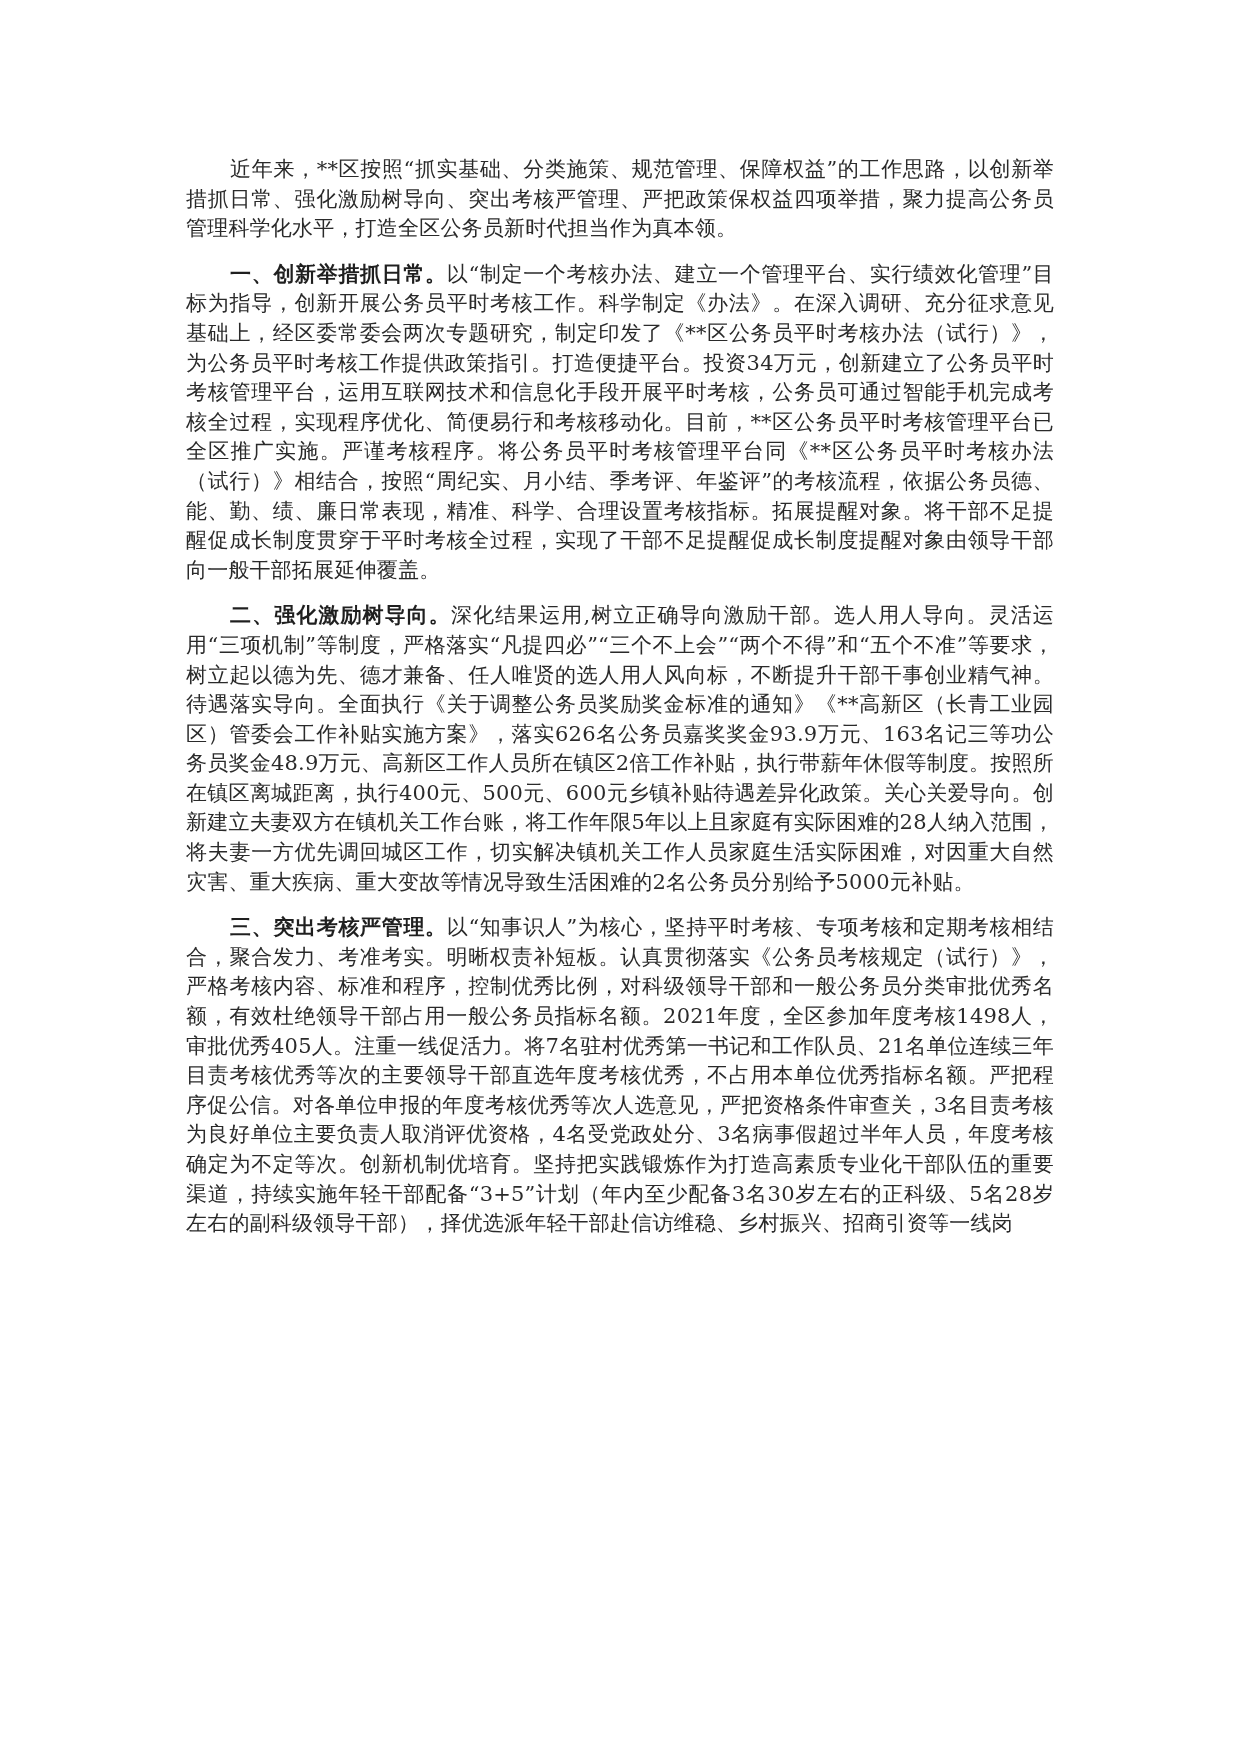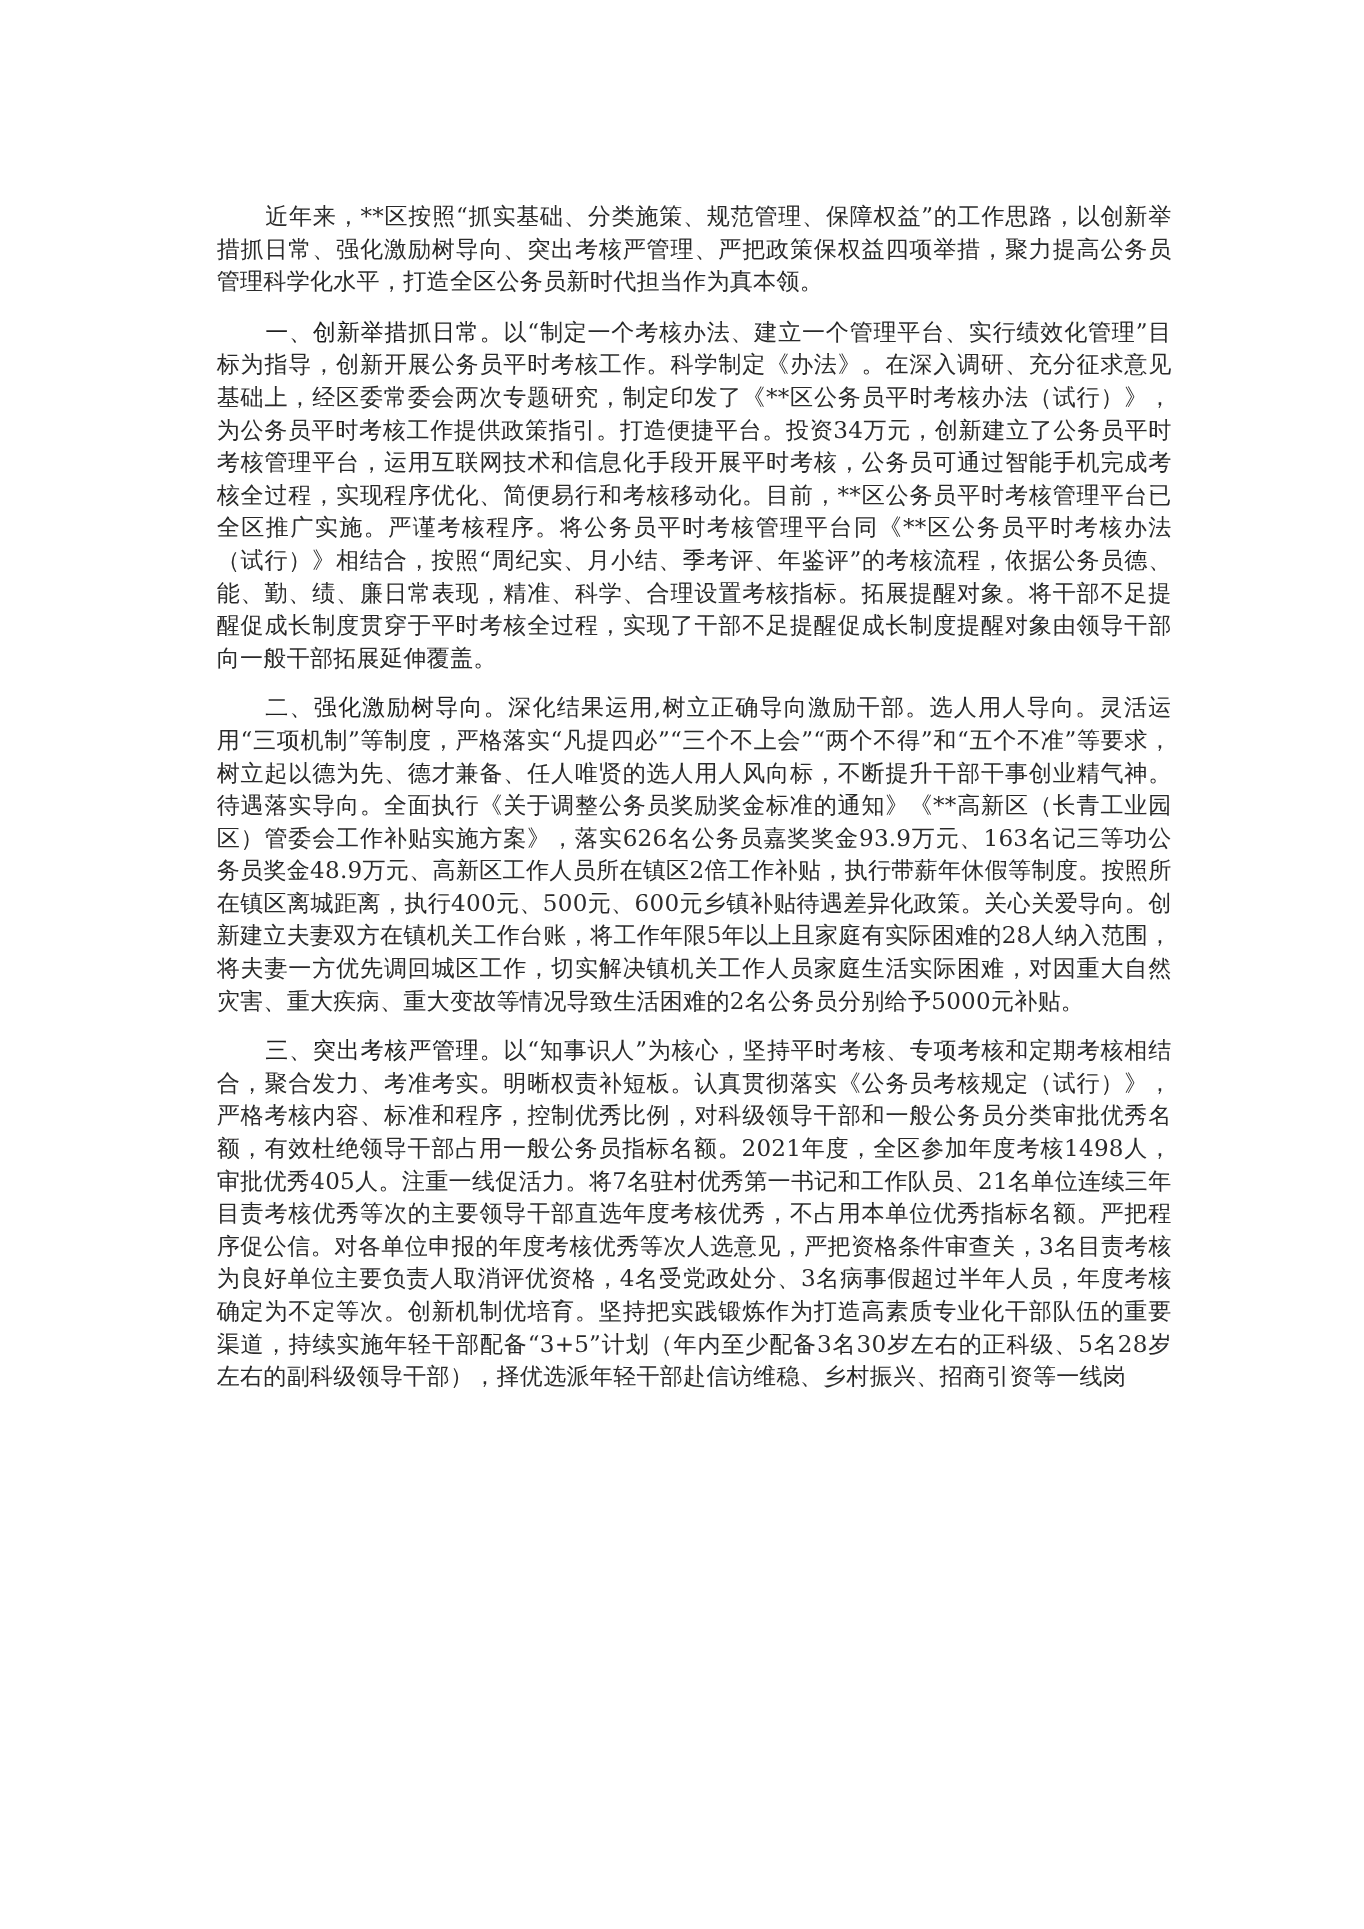--- a/index.html
+++ b/index.html
@@ -1,37 +1,36 @@
 <!DOCTYPE html>
 <html><head>
 <meta charset="utf-8">
 <style>
   html, body { margin: 0; padding: 0; background: #ffffff; }
   body { width: 1240px; height: 1754px; position: relative; overflow: hidden; }
   .page {
     position: absolute;
-    left: 197px;
+    left: 186px;
     top: 155px;
     width: 868px;
     color: #2a2a2a;
     font-family: "DejaVu Serif", "Liberation Serif", serif;
     font-size: 21px;
     line-height: 29.6px;
     text-align: justify;
     text-justify: inter-character;
     letter-spacing: 0.2px;
-    margin-top: 28px;
   }
   .para {
     margin: 0 0 16px 0;
     text-indent: 2.1em;
   }
   .heading {
     font-family: "DejaVu Sans", "Liberation Sans", sans-serif;
-    font-weight: normal;
+    font-weight: bold;
     color: #1f1f1f;
   }
 </style>
 </head>
 <body>
 
 <div class="page">
   <p class="para">
     <span class="heading"></span><span>近年来，**区按照“抓实基础、分类施策、规范管理、保障权益”的工作思路，以创新举措抓日常、强化激励树导向、突出考核严管理、严把政策保权益四项举措，聚力提高公务员管理科学化水平，打造全区公务员新时代担当作为真本领。</span>
   </p>

